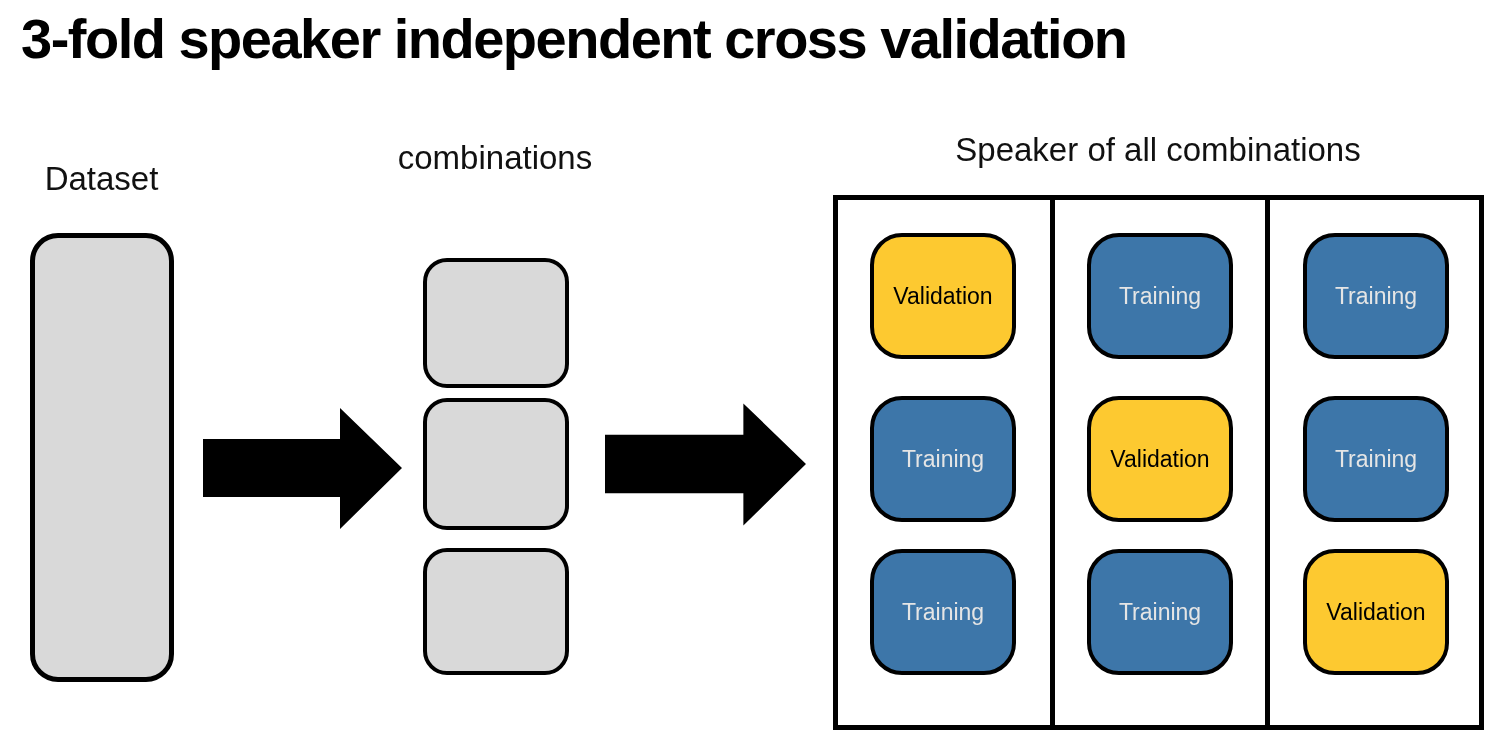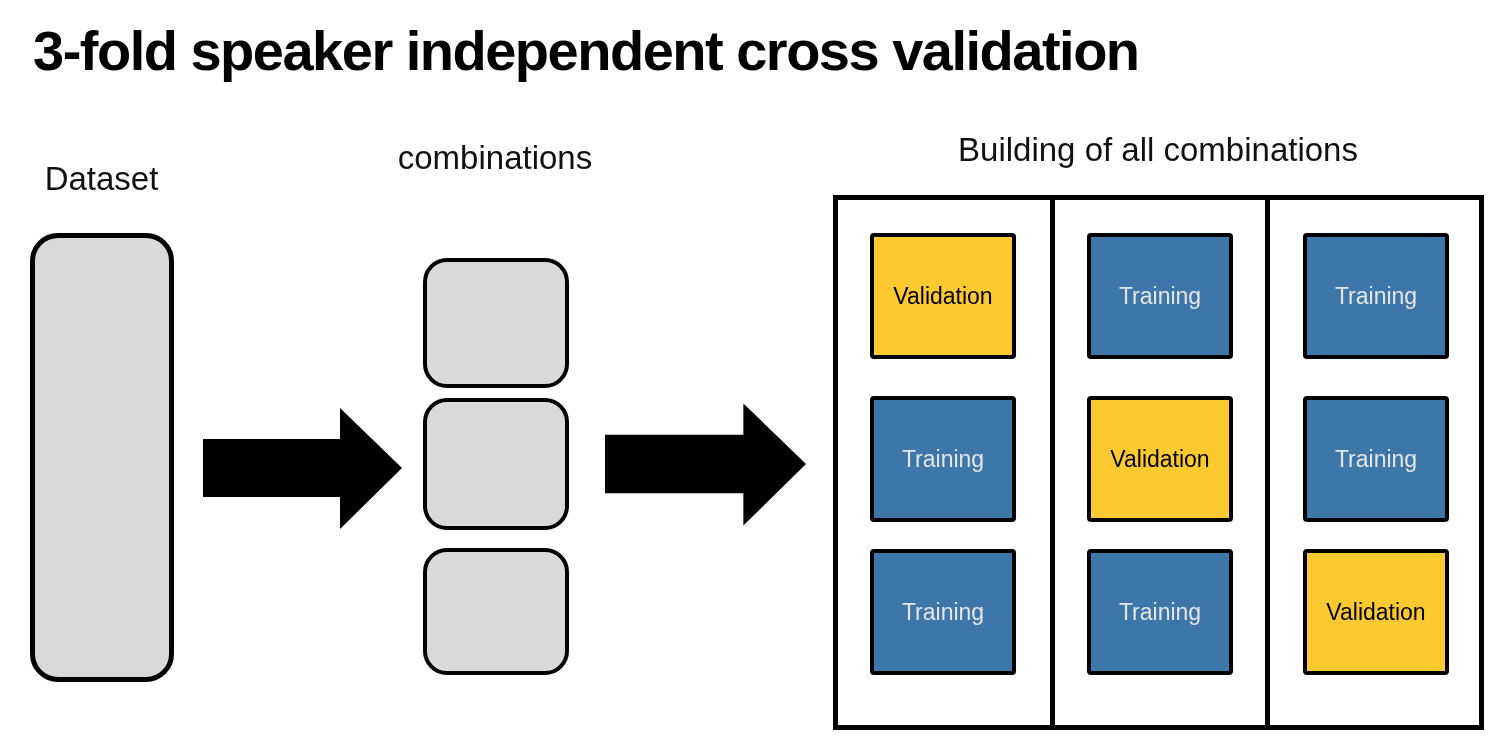--- a/index.html
+++ b/index.html
@@ -14,21 +14,21 @@
   }
   .title {
     position: absolute;
     left: 21px;
     top: 6px;
     font-size: 56px;
     font-weight: 700;
     letter-spacing: -1.5px;
     color: #000000;
     white-space: nowrap;
-    margin: 12px;
+    margin: 0;
   }
   .label {
     position: absolute;
     color: #111111;
     font-size: 33px;
     text-align: center;
     line-height: 1.45;
   }
   .dataset-label { left: 24px; top: 155px; width: 155px; }
   .partitioning-label { left: 295px; top: 134px; width: 400px; }
@@ -65,21 +65,21 @@
     background: #000000;
   }
   .divider1 { left: 212px; }
   .divider2 { left: 427px; }
 
   .cell {
     position: absolute;
     width: 146px;
     height: 126px;
     border: 4px solid #000000;
-    border-radius: 4px;
+    border-radius: 32px;
     box-sizing: border-box;
     display: flex;
     align-items: center;
     justify-content: center;
     font-size: 23px;
     text-align: center;
   }
   .cell.validation { background: #fdc930; color: #000000; }
   .cell.training   { background: #3d76a9; color: #e5e5e5; }
 
@@ -96,21 +96,21 @@
 <div class="canvas">
 
   <h1 class="title">3-fold speaker independent cross validation</h1>
 
   <div class="label dataset-label">Dataset</div>
 
   <div class="label partitioning-label">
     <div>combinations</div>
   </div>
 
-  <div class="label combos-label">Building of all combinations</div>
+  <div class="label combos-label">Speaker of all combinations</div>
 
   <div class="gray-block dataset-rect"></div>
 
   <svg class="arrow arrow1" width="200" height="122" viewBox="0 0 200 122">
     <polygon points="0,31 137,31 137,0 199,60 137,121 137,89 0,89" fill="#000000"></polygon>
   </svg>
 
   <div class="gray-block part-sq part-sq1"></div>
   <div class="gray-block part-sq part-sq2"></div>
   <div class="gray-block part-sq part-sq3"></div>

